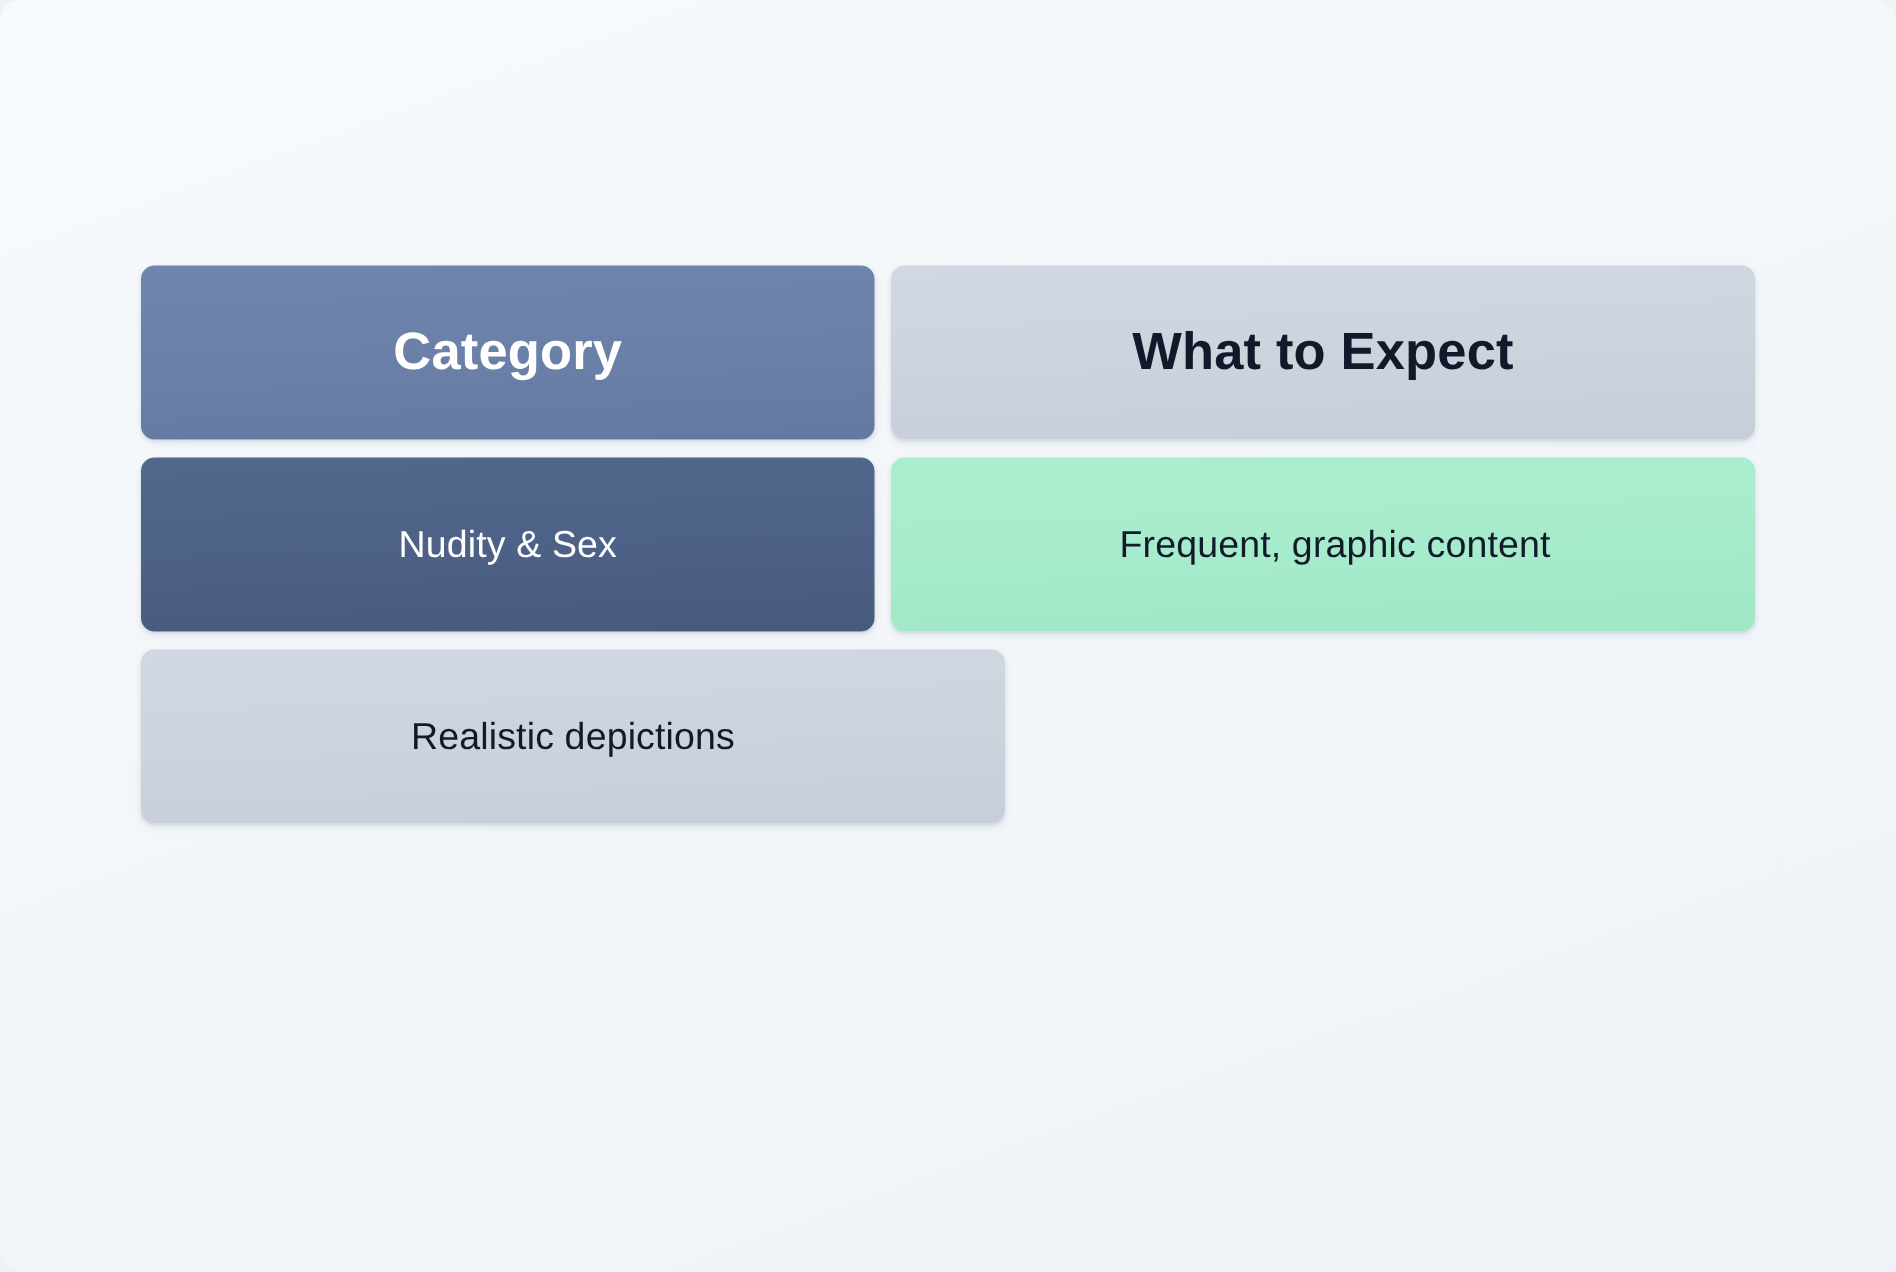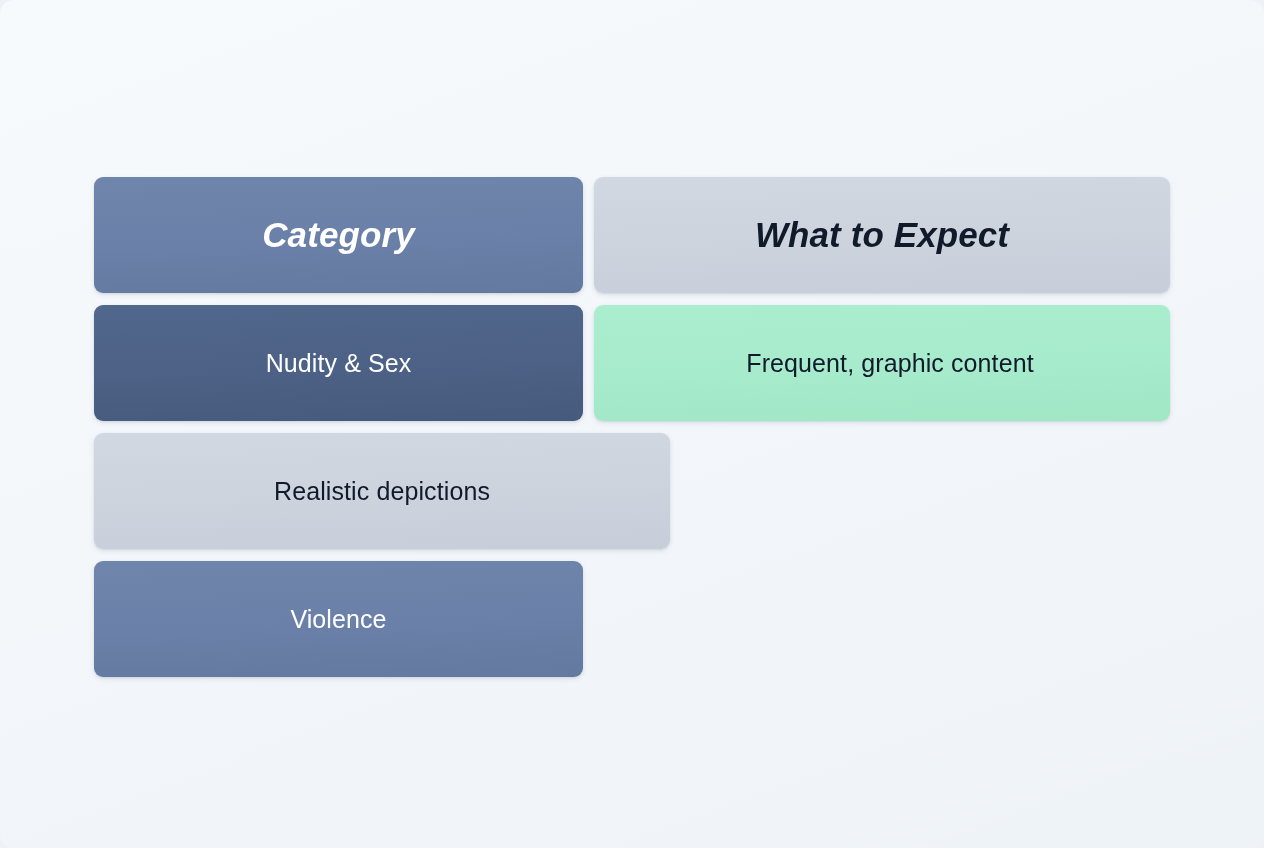--- a/index.html
+++ b/index.html
@@ -77,21 +77,20 @@
   }
   
   .txt-white {
     color: #ffffff;
   }
   .txt-dark {
     color: #111a2b;
   }
   .weight-bold {
     font-weight: 700;
-    font-style: italic;
   }
   .weight-regular {
     font-weight: 400;
   }
   .size-head {
     font-size: 35px;
   }
   .size-body {
     font-size: 25px;
   }
@@ -111,17 +110,16 @@
     <div class="row">
       <div class="cell col-left fill-slate-dark txt-white weight-regular size-body">Nudity &amp; Sex</div>
       <div class="cell col-right fill-mint txt-dark weight-regular size-body">Frequent, graphic content</div>
     </div>
 
     <div class="row">
       <div class="cell col-right fill-grey txt-dark weight-regular size-body">Realistic depictions</div>
     </div>
 
     <div class="row">
-      <div class="cell col-left fill-slate-light txt-white weight-regular size-body">Violence</div>
     </div>
 
   </div>
 </div>
 
 </body></html>

